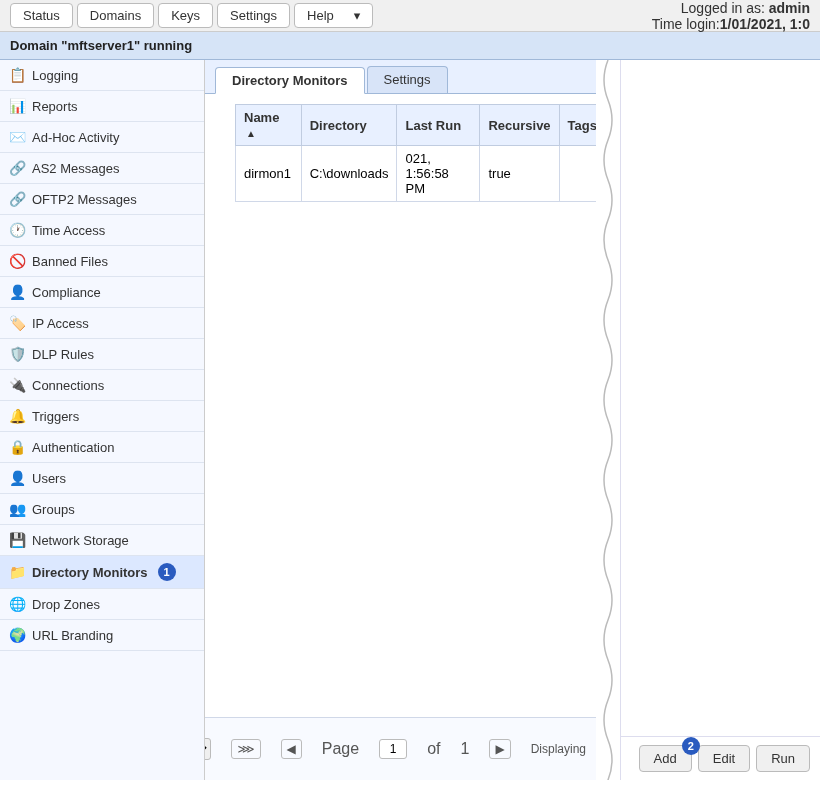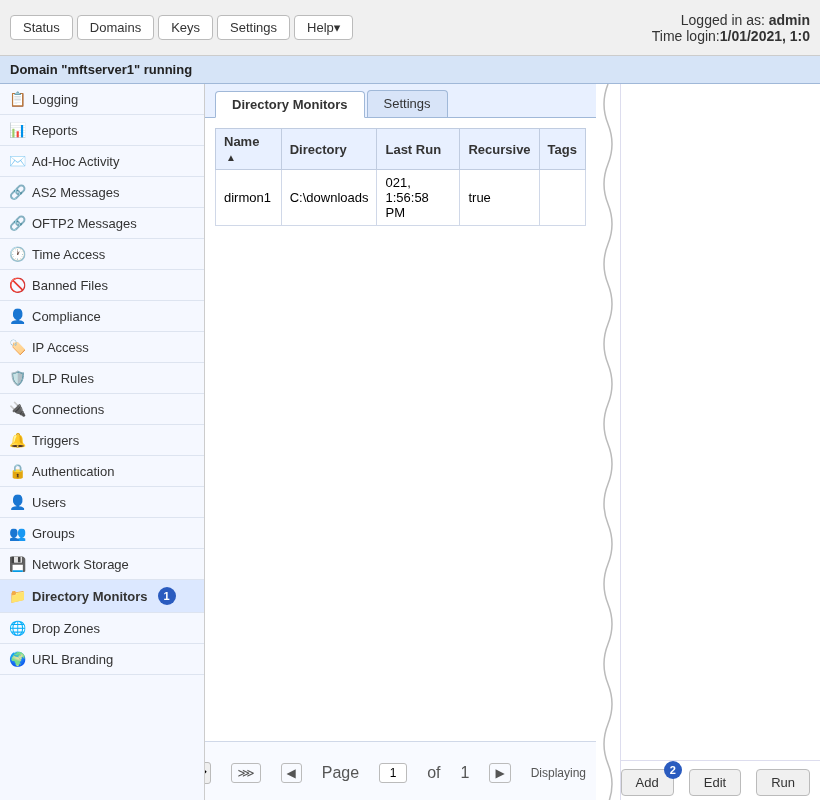--- a/index.html
+++ b/index.html
@@ -6,33 +6,33 @@
     body { font-family: Arial, sans-serif; font-size: 13px; background: #fff; width: 820px; height: 800px; overflow: hidden; }
 
     
     .top-nav {
       display: flex;
       align-items: center;
       justify-content: space-between;
       background: #f0f0f0;
       border-bottom: 1px solid #ccc;
       padding: 6px 10px;
-      height: 56px;
+      height: 32px;
     }
     .top-nav-left { display: flex; gap: 4px; }
     .nav-btn {
       background: #fff;
       border: 1px solid #bbb;
       border-radius: 4px;
       padding: 4px 12px;
       cursor: pointer;
       font-size: 13px;
       color: #333;
     }
-    .nav-btn-help { display: flex; align-items: center; gap: 0; }
+    .nav-btn-help { display: flex; align-items: center; gap: 20px; }
     .top-nav-right { font-size: 14px; text-align: right; color: #333; }
     .top-nav-right strong { font-weight: bold; }
 
     
     .domain-header {
       background: #d6e4f7;
       border-bottom: 1px solid #a0b8d8;
       padding: 6px 10px;
       font-weight: bold;
       font-size: 13px;
@@ -142,20 +142,21 @@
     
     .table-container {
       flex: 1;
       padding: 10px;
       overflow-y: auto;
     }
     .data-table {
       width: 100%;
       border-collapse: collapse;
       font-size: 13px;
+      margin-left: 20px;
     }
     .data-table th {
       background: #e8f0ff;
       border: 1px solid #c0cce0;
       padding: 5px 8px;
       text-align: left;
       font-weight: bold;
       color: #333;
     }
     .data-table td {
@@ -217,21 +218,20 @@
       background: #fff;
     }
     .action-btn {
       padding: 5px 14px;
       border: 1px solid #bbb;
       border-radius: 4px;
       background: #f0f0f0;
       cursor: pointer;
       font-size: 13px;
       color: #333;
-      margin-left: 9px;
     }
 
     .bottom-actions-area {
       display: flex;
       align-items: center;
       justify-content: flex-end;
       padding: 8px 10px;
       gap: 6px;
       border-top: 1px solid #dde;
     }

